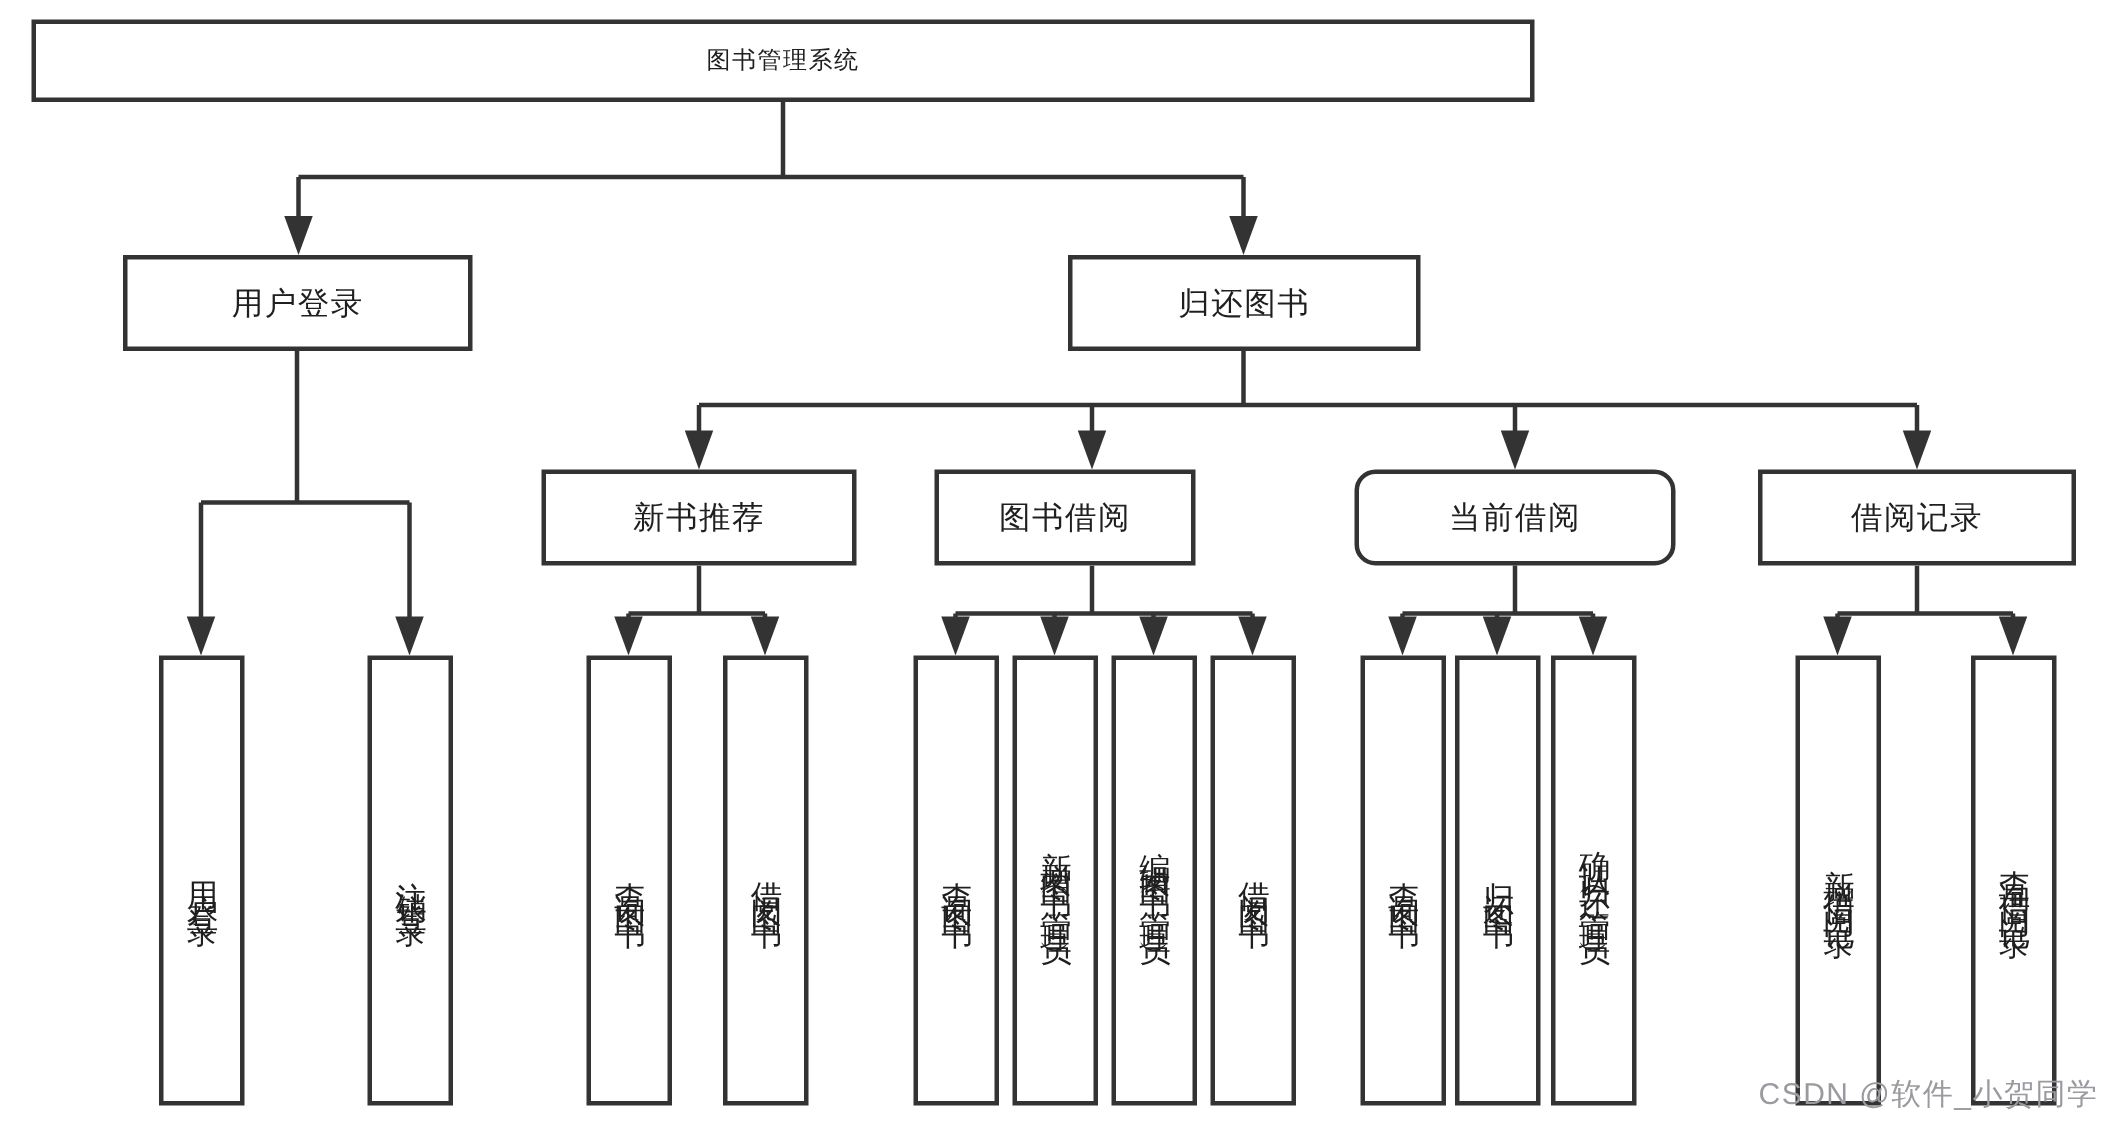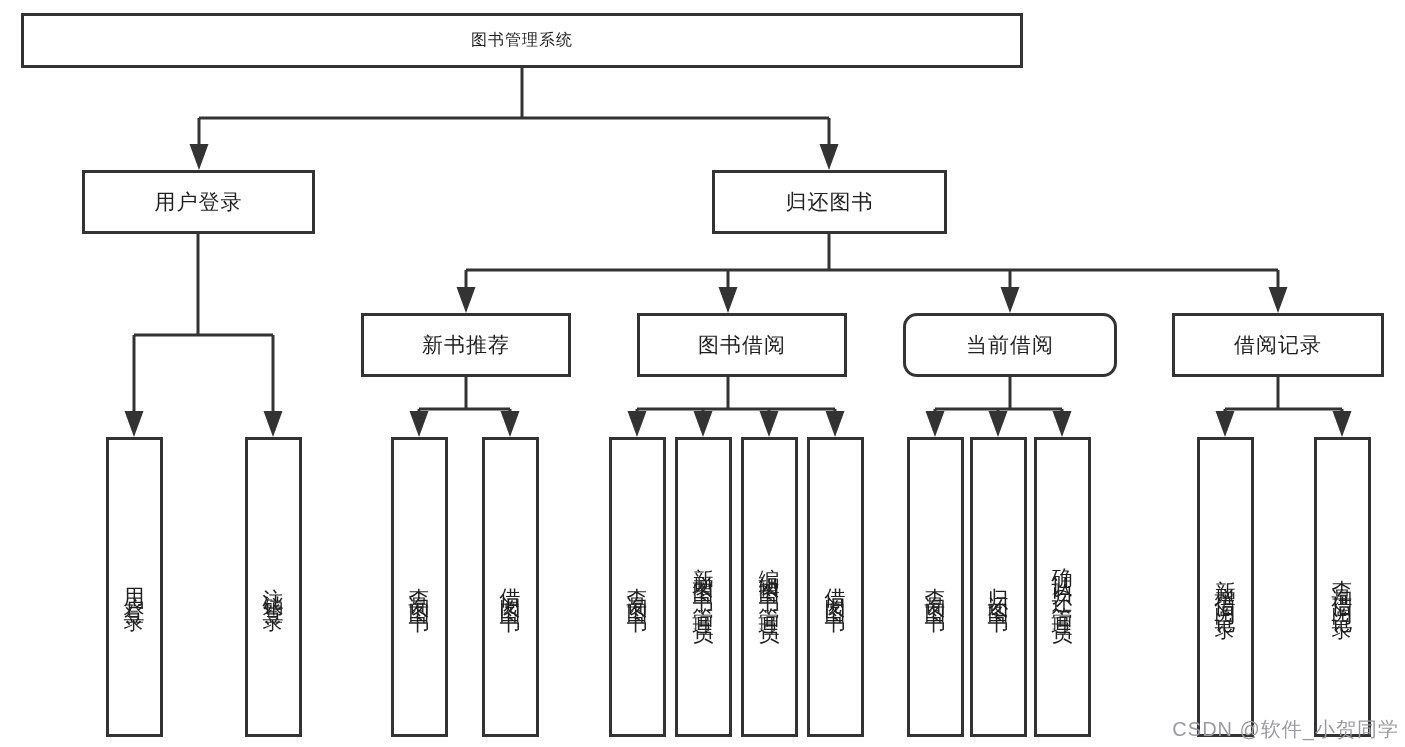--- a/index.html
+++ b/index.html
@@ -114,21 +114,21 @@
   <div class="node hbox" style="left:82px;top:170px;width:233px;height:64px;">
     <span class="label">用户登录</span>
   </div>
   <div class="node hbox" style="left:712px;top:170px;width:235px;height:64px;">
     <span class="label">归还图书</span>
   </div>
 
   <div class="node hbox" style="left:361px;top:313px;width:210px;height:64px;">
     <span class="label">新书推荐</span>
   </div>
-  <div class="node hbox" style="left:623px;top:313px;width:210px;height:64px;margin-left:14px;">
+  <div class="node hbox" style="left:623px;top:313px;width:174px;height:64px;">
     <span class="label">图书借阅</span>
   </div>
   <div class="node hbox" style="left:903px;top:313px;width:214px;height:64px;border-radius:14px;">
     <span class="label">当前借阅</span>
   </div>
   <div class="node hbox" style="left:1172px;top:313px;width:212px;height:64px;">
     <span class="label">借阅记录</span>
   </div>
 
   <div class="node leaf" style="left:106px;">

